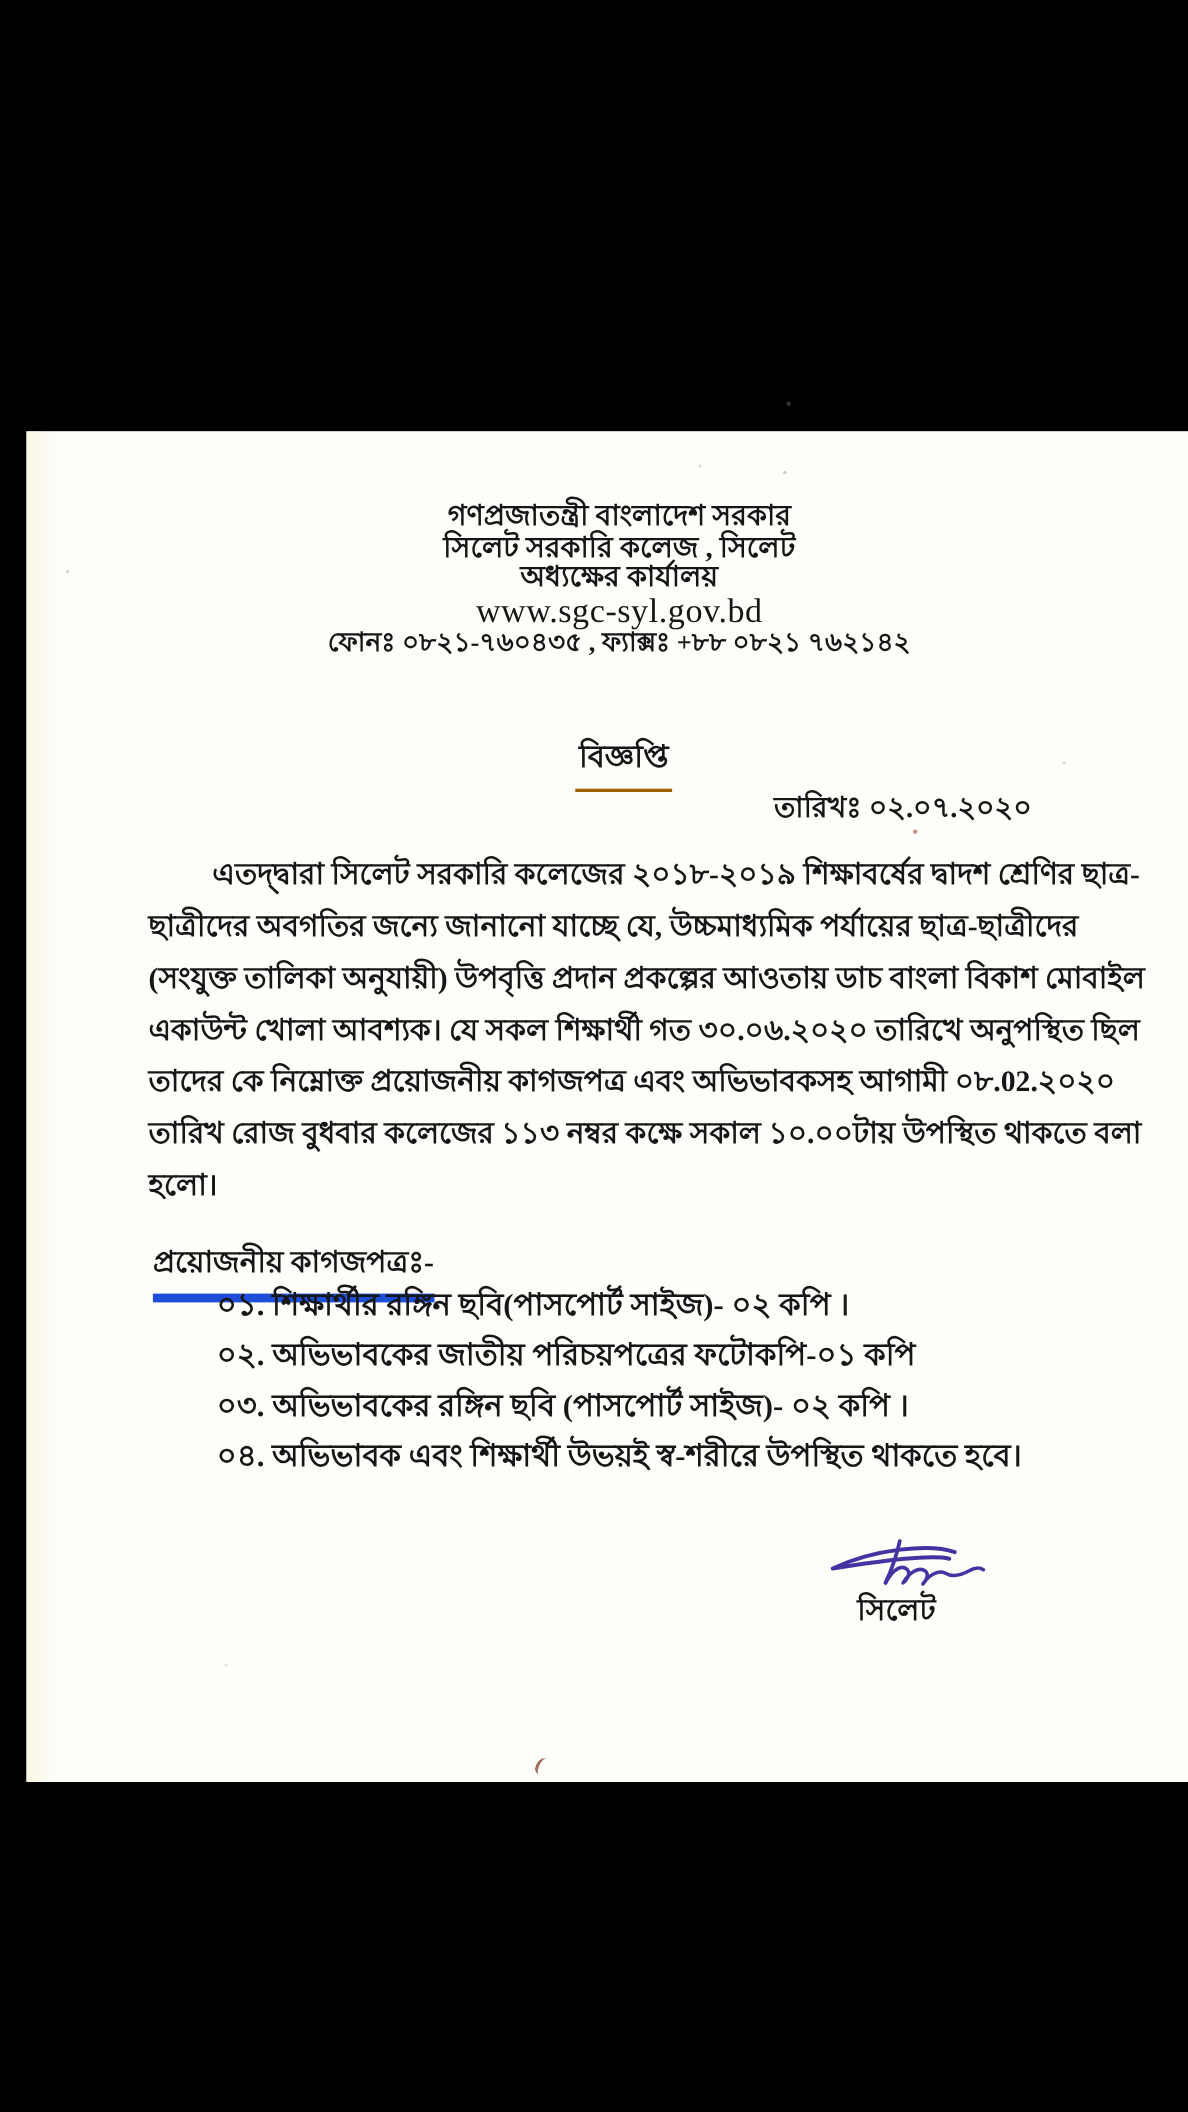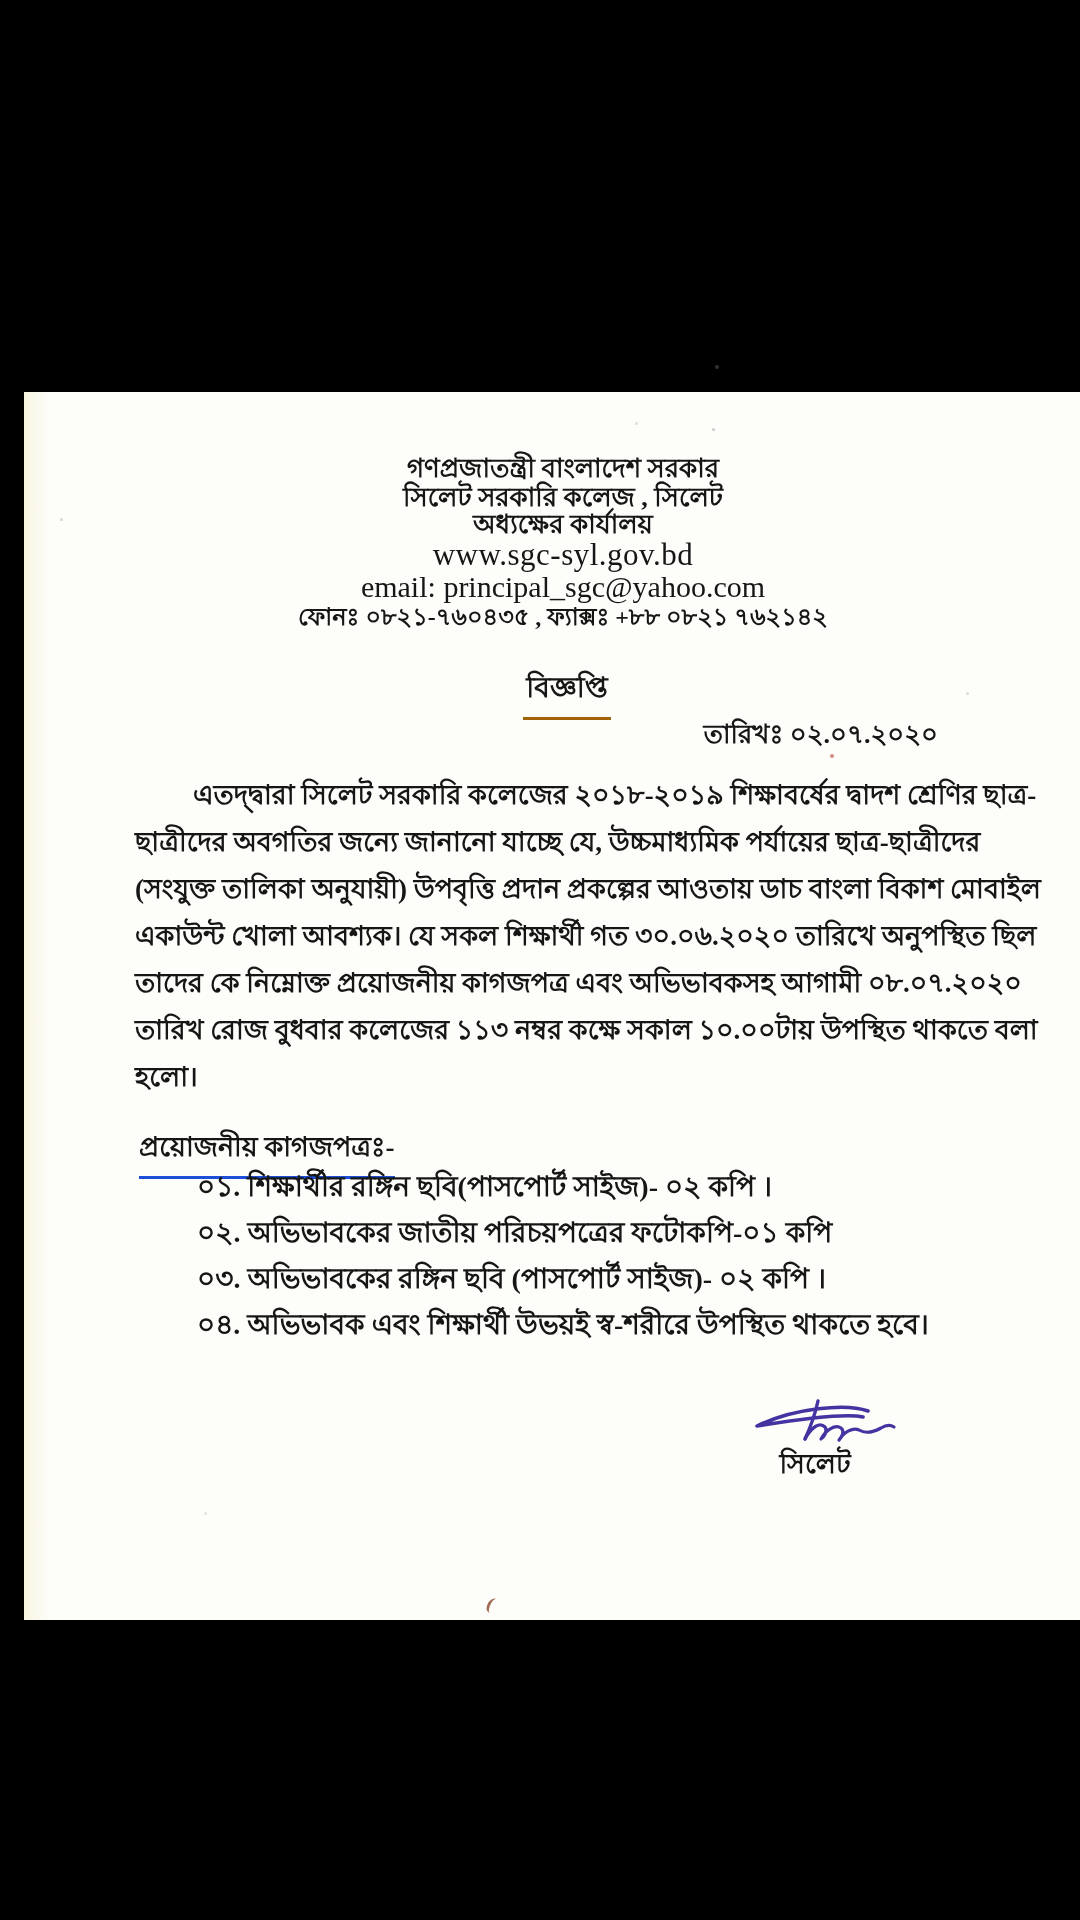--- a/index.html
+++ b/index.html
@@ -15,21 +15,21 @@
   .hdr .eml{font-size:30px;line-height:32px;font-weight:normal;}
   .hdr .phn{font-size:24px;line-height:28px;font-weight:bold;}
   .title-wrap{position:absolute;top:274px;left:0;width:100%;text-align:center;padding-left:30px;box-sizing:border-box;}
   .title{display:inline-block;font-size:28px;font-weight:bold;border-bottom:3px solid #a16207;padding:0 3px 4px;}
   .date{position:absolute;top:322px;right:142px;font-size:26px;font-weight:bold;}
   .para{position:absolute;top:380px;left:111px;width:823px;}
   .para .ln{height:47px;line-height:47px;font-size:27px;font-weight:bold;text-align:justify;text-align-last:justify;text-justify:inter-word;white-space:nowrap;}
   .para .ln.first{padding-left:58px;}
   .para .ln.last{text-align:right;text-align-last:left;}
   .docs-head-wrap{position:absolute;top:734px;left:115px;}
-  .docs-head{display:inline-block;font-size:27px;font-weight:bold;border-bottom:3px solid #1d4ed8;padding-bottom:5px;}
+  .docs-head{display:inline-block;font-size:27px;font-weight:bold;border-bottom:8px solid #1d4ed8;padding-bottom:5px;}
   .doc-list{position:absolute;top:772px;left:173px;}
   .doc-list .item{height:46px;line-height:46px;font-size:28px;font-weight:bold;white-space:nowrap;}
   .sig-img{position:absolute;left:726px;top:1006px;width:152px;height:48px;}
   .sig-block{position:absolute;top:1056px;left:636px;width:310px;text-align:center;}
   .sig-block .s1{font-size:27px;line-height:33px;font-weight:bold;}
   .speck{position:absolute;border-radius:50%;}
   .mark-red{position:absolute;left:463px;top:1206px;width:10px;height:16px;
       border-left:3px solid #8a4a30;border-radius:60% 0 0 40%;transform:rotate(18deg);opacity:.8;}
   .dot-red{left:806px;top:362px;width:4px;height:4px;background:#c25a4a;opacity:.7;}
   .dot-g1{left:688px;top:36px;width:3px;height:3px;background:#999;opacity:.5;}
@@ -43,36 +43,35 @@
 <body>
 
 <div class="stage">
   <div class="page">
 
     <div class="hdr">
       <div class="bn1">গণপ্রজাতন্ত্রী বাংলাদেশ সরকার</div>
       <div class="bn2">সিলেট সরকারি কলেজ , সিলেট</div>
       <div class="bn2">অধ্যক্ষের কার্যালয়</div>
       <div class="web">www.sgc-syl.gov.bd</div>
-      <div class="eml">email: principal_sgc@yahoo.com</div>
       <div class="phn">ফোনঃ ০৮২১-৭৬০৪৩৫ , ফ্যাক্সঃ +৮৮ ০৮২১ ৭৬২১৪২</div>
     </div>
 
     <div class="title-wrap">
       <span class="title">বিজ্ঞপ্তি</span>
     </div>
 
     <div class="date">তারিখঃ ০২.০৭.২০২০</div>
 
     <div class="para">
       <div class="ln first">এতদ্দ্বারা সিলেট সরকারি কলেজের ২০১৮-২০১৯ শিক্ষাবর্ষের দ্বাদশ শ্রেণির ছাত্র-</div>
       <div class="ln">ছাত্রীদের অবগতির জন্যে জানানো যাচ্ছে যে, উচ্চমাধ্যমিক পর্যায়ের ছাত্র-ছাত্রীদের</div>
       <div class="ln">(সংযুক্ত তালিকা অনুযায়ী) উপবৃত্তি প্রদান প্রকল্পের আওতায়  ডাচ বাংলা বিকাশ মোবাইল</div>
       <div class="ln">একাউন্ট খোলা আবশ্যক। যে সকল শিক্ষার্থী গত ৩০.০৬.২০২০ তারিখে অনুপস্থিত ছিল</div>
-      <div class="ln">তাদের কে  নিম্নোক্ত প্রয়োজনীয় কাগজপত্র এবং অভিভাবকসহ আগামী ০৮.০৭.২০২০</div>
+      <div class="ln">তাদের কে  নিম্নোক্ত প্রয়োজনীয় কাগজপত্র এবং অভিভাবকসহ আগামী ০৮.02.২০২০</div>
       <div class="ln">তারিখ রোজ বুধবার কলেজের ১১৩ নম্বর কক্ষে সকাল ১০.০০টায় উপস্থিত থাকতে বলা</div>
       <div class="ln last">হলো।</div>
     </div>
 
     <div class="docs-head-wrap">
       <span class="docs-head">প্রয়োজনীয় কাগজপত্রঃ-</span>
     </div>
 
     <div class="doc-list">
       <div class="item">০১. শিক্ষার্থীর রঙ্গিন ছবি(পাসপোর্ট সাইজ)- ০২ কপি ।</div>

